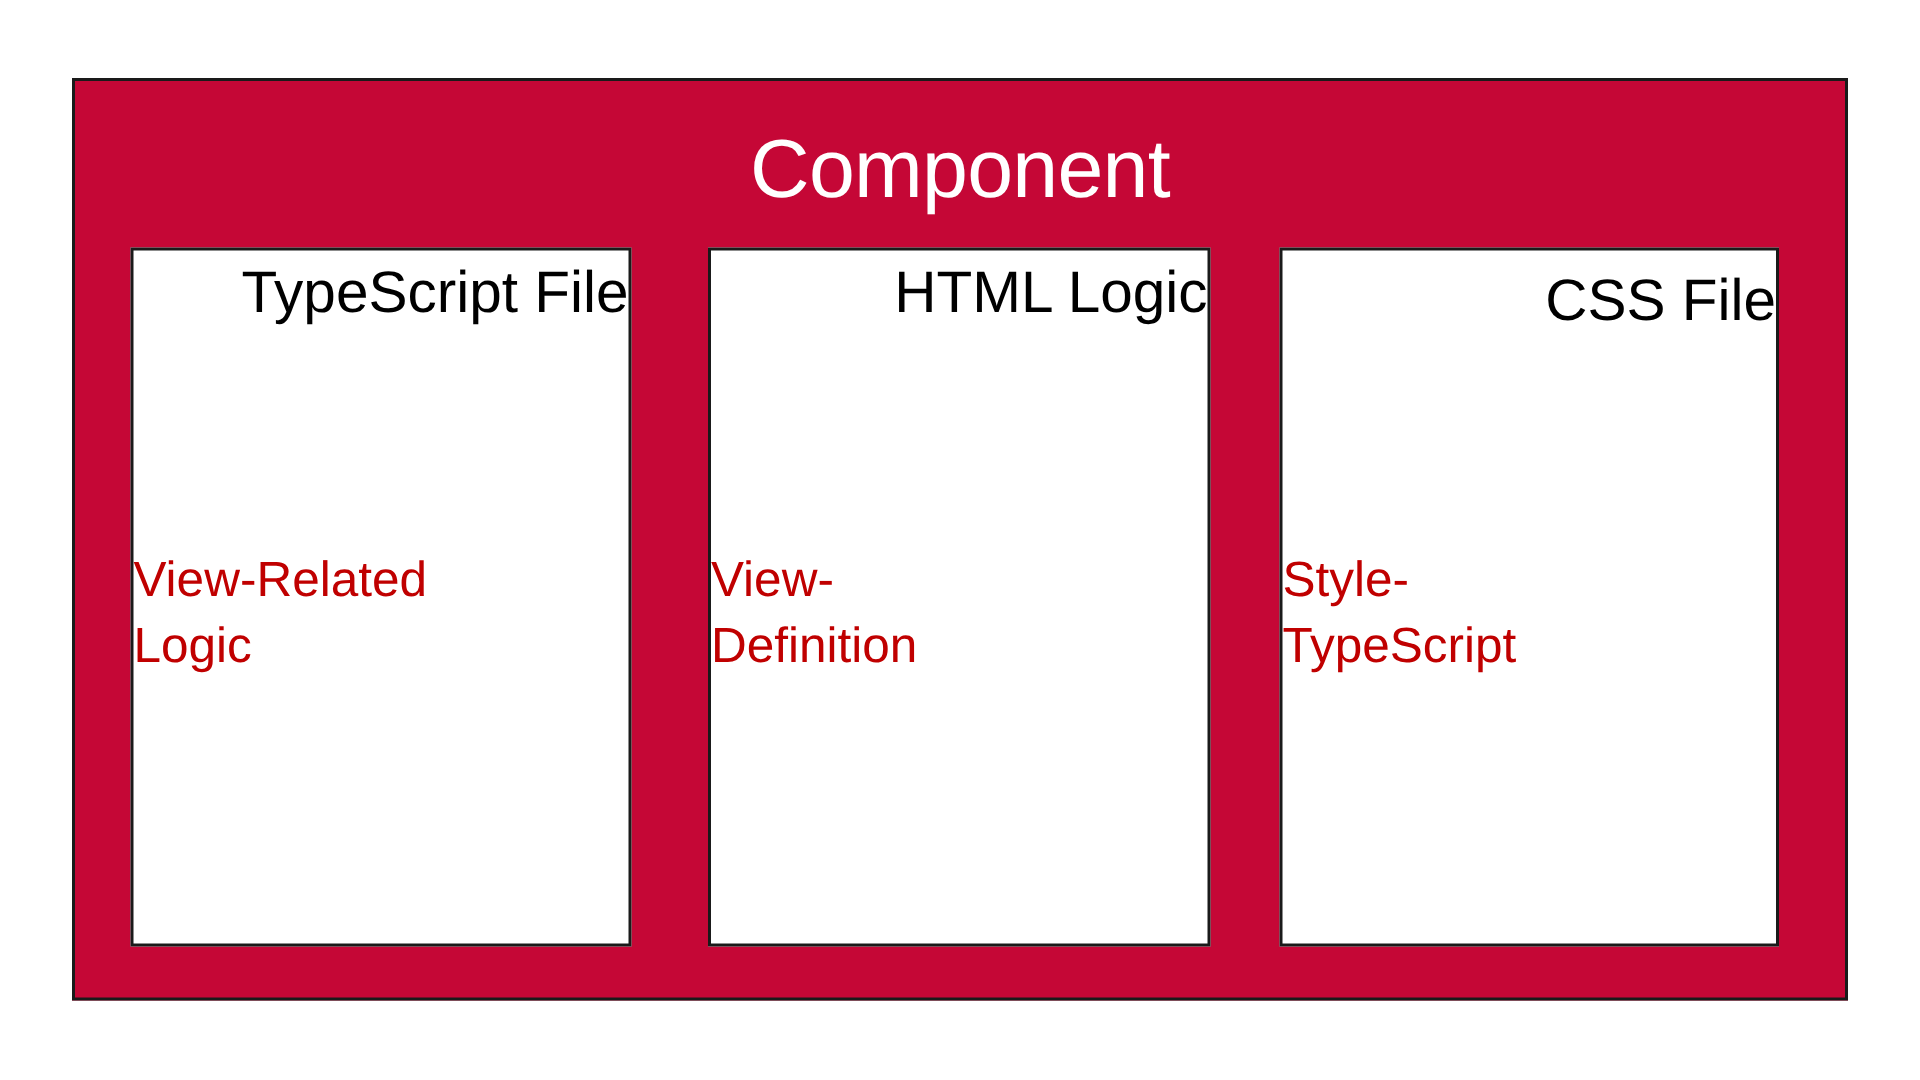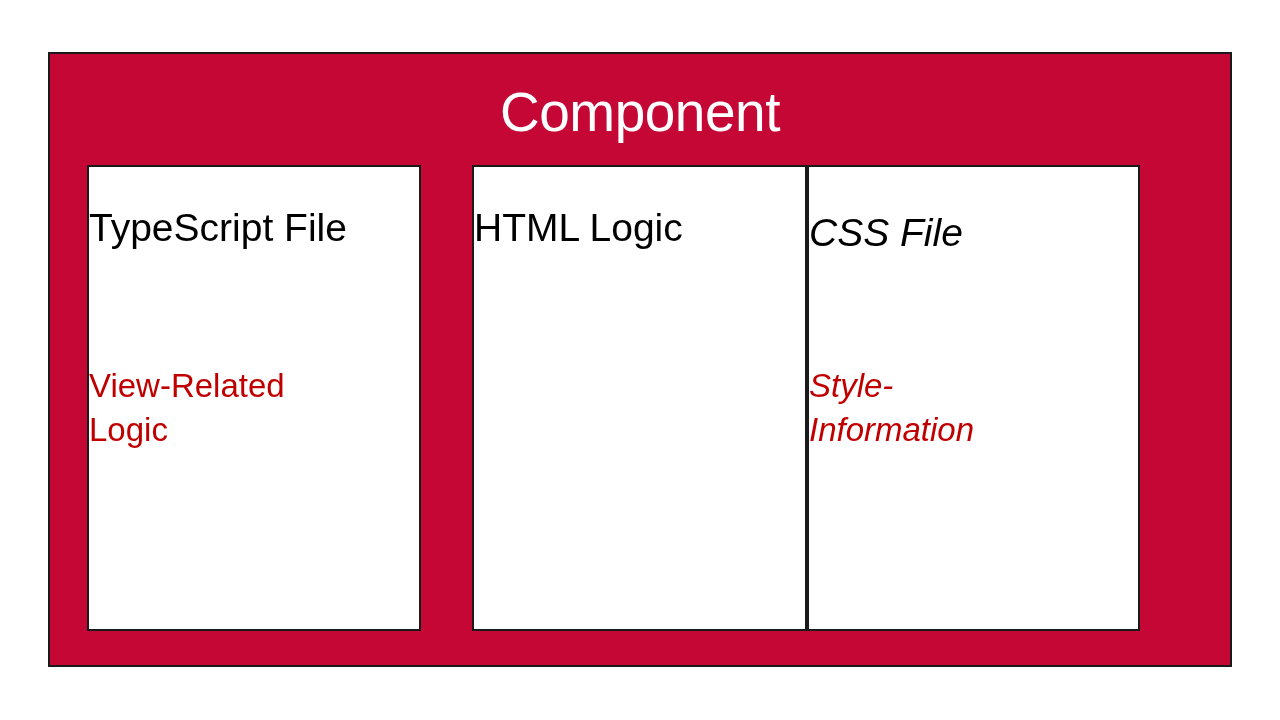--- a/index.html
+++ b/index.html
@@ -44,31 +44,30 @@
   }
   .file-box {
     position: absolute;
     top: 111px;
     height: 466px;
     background: var(--box-fill);
     border: 2px solid var(--box-border);
   }
   .box-ts  { left: 37px;  width: 334px; }
   .box-html{ left: 422px; width: 335px; }
-  .box-css { left: 757px; width: 333px; font-style: italic; }
+  .box-css { left: 803px; width: 333px; }
   .box-heading {
     position: absolute;
     top: 6px; left: 0;
     width: 100%;
-    text-align: left;
+    text-align: right;
     font-size: 39px;
     line-height: 1.2;
     font-weight: 400;
     color: var(--heading-text);
-    margin-top: 32px;
   }
   .box-css .box-heading { top: 11px; }
   .box-description {
     position: absolute;
     top: 197px; left: 0;
     width: 100%;
     text-align: left;
     font-size: 33px;
     line-height: 44px;
     font-weight: 400;
@@ -85,22 +84,24 @@
     <div class="component-title">Component</div>
 
     <div class="file-box box-ts">
       <div class="box-heading">TypeScript File</div>
       <div class="box-description">View-Related
 Logic</div>
     </div>
 
     <div class="file-box box-html">
       <div class="box-heading">HTML Logic</div>
+      <div class="box-description">View-
+Definition</div>
     </div>
 
     <div class="file-box box-css">
       <div class="box-heading">CSS File</div>
       <div class="box-description">Style-
-Information</div>
+TypeScript</div>
     </div>
 
   </div>
 </div>
 
 </body></html>

